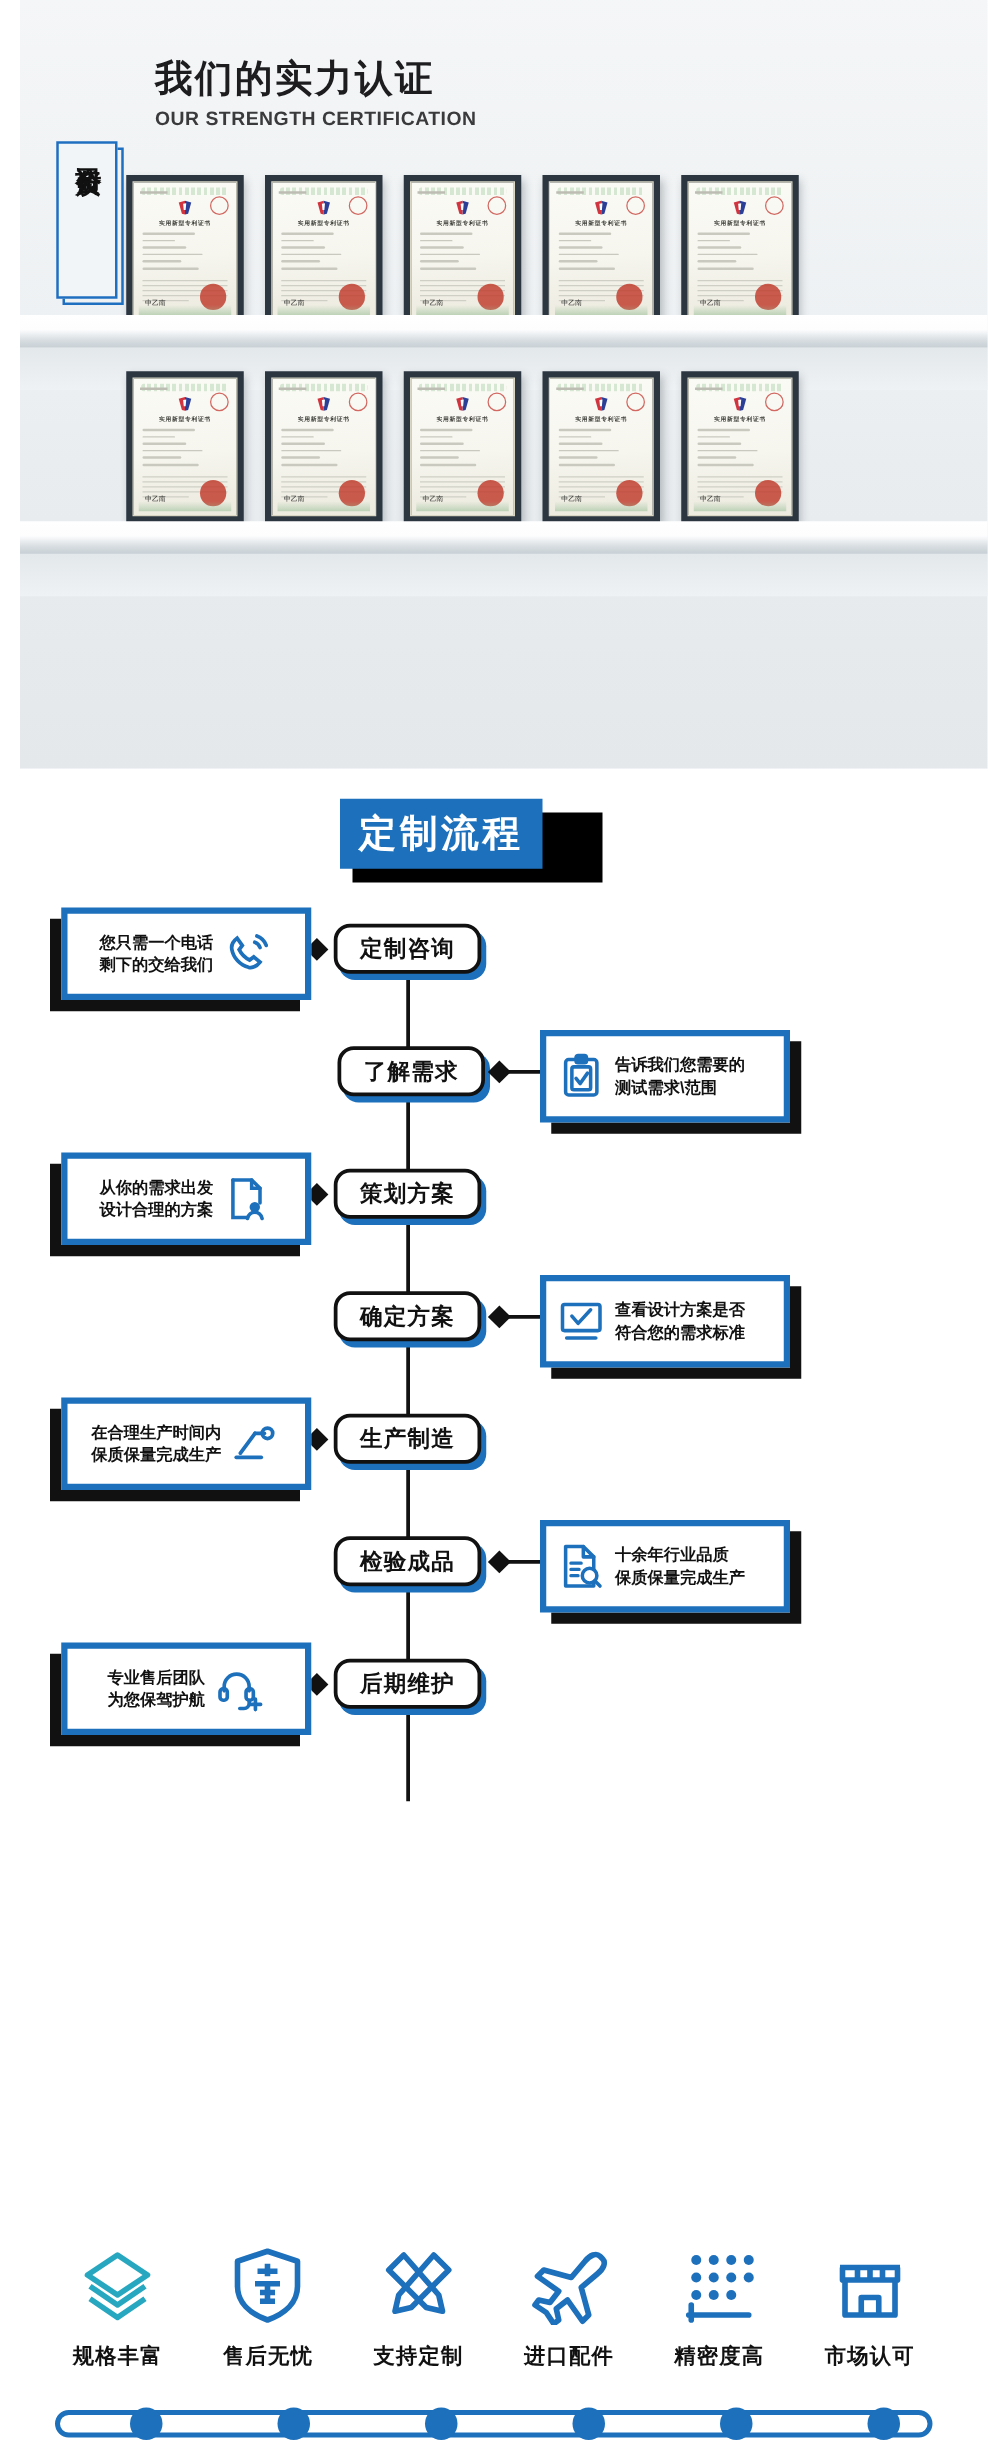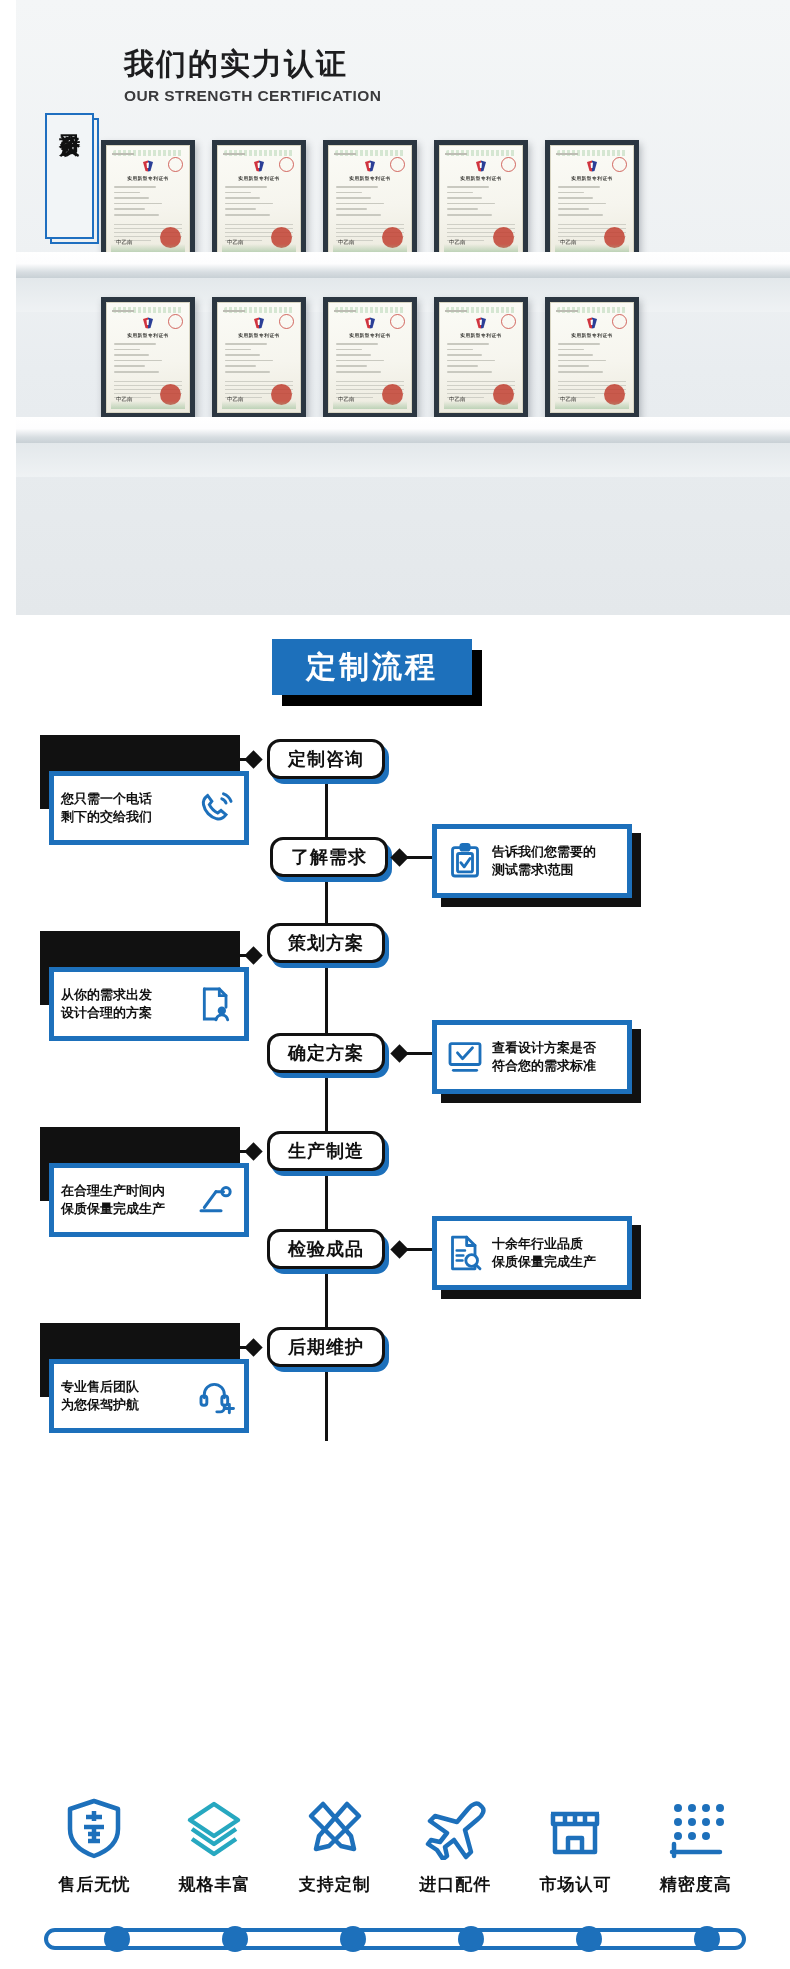--- a/index.html
+++ b/index.html
@@ -99,21 +99,21 @@
     position:absolute;left:9px;bottom:9px;font-size:5.5px;color:#2b2b28;
     font-family:"Liberation Serif",serif;
   }
 
   
   .proc-section{position:absolute;left:0;top:615px;width:790px;height:1042px;background:#ffffff;}
 
   .proc-title-wrap{position:absolute;left:272px;top:24px;}
   .proc-title-shadow{position:absolute;left:10px;top:11px;width:200px;height:56px;background:#000;}
   .proc-title{
-    position:relative;width:200px;height:56px;background:#1d70bb;
+    position:relative;width:162px;height:56px;background:#1d70bb;
     display:flex;align-items:center;justify-content:center;
   }
   .proc-title span{
     color:#fff;font-size:30px;font-weight:bold;letter-spacing:3px;
   }
 
   .spine{position:absolute;left:325px;top:131px;width:3px;height:695px;background:#111;}
 
   
   .step{
@@ -133,21 +133,21 @@
   
   .card{position:absolute;width:200px;height:74px;}
   .card .blk{position:absolute;left:-9px;top:9px;width:200px;height:74px;background:#111;}
   .card .body{
     position:absolute;left:0;top:0;width:200px;height:74px;box-sizing:border-box;
     border:5px solid #1d70bb;background:#fff;
     display:flex;align-items:center;gap:6px;padding:0 7px;
   }
   .card .txt{font-size:13px;line-height:1.42;color:#111;font-weight:bold;white-space:pre-line;}
   .card .ico{flex:0 0 auto;width:42px;height:42px;display:flex;align-items:center;justify-content:center;}
-  .card.left .body{justify-content:space-between;margin-top:45px;}
+  .card.left .body{justify-content:center;}
   .card.right .body{justify-content:flex-start;}
 
   
   .conn{position:absolute;height:3px;background:#111;}
   .diamond{
     position:absolute;width:13px;height:13px;background:#111;transform:rotate(45deg);
   }
 
   
   .foot-section{position:absolute;left:0;top:1657px;width:790px;height:312px;background:#fff;}
@@ -563,21 +563,21 @@
                   <rect x="19" y="4" width="10" height="7" rx="2" fill="#1d70bb"></rect>
                   <rect x="15" y="15" width="18" height="22" rx="2"></rect>
                   <path d="M19 26l4 5 7-10" stroke-linecap="round"></path>
                 </g>
               </svg>
             </div>
             <div class="txt">告诉我们您需要的
 测试需求\范围</div>
           </div>
         </div>
-        <div class="step" style="left:267px;top:308px">
+        <div class="step" style="left:267px;top:320px">
           <div class="pill-shadow"></div>
           <div class="pill">
             <b>策划方案</b>
           </div>
         </div>
         <div class="conn" style="left:222px;top:339px;width:33px;"></div>
         <div class="diamond" style="left:247px;top:334px;"></div>
         <div class="card left" style="left:49px;top:307px;">
           <div class="blk"></div>
           <div class="body">
@@ -698,39 +698,39 @@
           </div>
         </div>
       </div>
   </section>
 
   <section class="foot-section">
     <div class="feat-row" id="featrow">
         <div class="feat">
           <div class="fico">
             <svg viewBox="0 0 64 64" width="64" height="64">
-              <g fill="none" stroke="#1d70bb" stroke-width="4.5" stroke-linejoin="round">
-                <path d="M32 5L56 13v20c0 13-10 22-24 27C18 55 8 46 8 33V13z"></path>
-                <path d="M24 21h16M32 15v10M22 31h20M26 38h12M26 45h12M32 31v16"></path>
-              </g>
-            </svg>
-          </div>
-          <div class="flabel">售后无忧</div>
-        </div>
-        <div class="feat">
-          <div class="fico">
-            <svg viewBox="0 0 64 64" width="64" height="64">
               <g fill="none" stroke="#27a8c0" stroke-width="4.5" stroke-linejoin="round">
                 <path d="M32 8L56 24 32 40 8 24z"></path>
                 <path d="M10 33l22 15 22-15"></path>
                 <path d="M10 43l22 15 22-15"></path>
               </g>
             </svg>
           </div>
           <div class="flabel">规格丰富</div>
+        </div>
+        <div class="feat">
+          <div class="fico">
+            <svg viewBox="0 0 64 64" width="64" height="64">
+              <g fill="none" stroke="#1d70bb" stroke-width="4.5" stroke-linejoin="round">
+                <path d="M32 5L56 13v20c0 13-10 22-24 27C18 55 8 46 8 33V13z"></path>
+                <path d="M24 21h16M32 15v10M22 31h20M26 38h12M26 45h12M32 31v16"></path>
+              </g>
+            </svg>
+          </div>
+          <div class="flabel">售后无忧</div>
         </div>
         <div class="feat">
           <div class="fico">
             <svg viewBox="0 0 64 64" width="64" height="64">
               <g fill="none" stroke="#1d70bb" stroke-width="4.5" stroke-linejoin="round" stroke-linecap="round">
                 <path d="M44 8l12 12-30 30-13 3 3-13z"></path>
                 <path d="M20 8L8 20l30 30 13 3-3-13z"></path>
               </g>
             </svg>
           </div>
@@ -738,34 +738,20 @@
         </div>
         <div class="feat">
           <div class="fico">
             <svg viewBox="0 0 64 64" width="64" height="64">
               <g fill="none" stroke="#1d70bb" stroke-width="4.5" stroke-linejoin="round" stroke-linecap="round">
                 <path d="M57 9c-3-3-8-1-12 4L34 26 12 20l-5 5 17 12-7 9-9-2-3 4 9 6 6 9 4-3-2-9 9-7 12 17 5-5-6-22 13-11c5-4 7-9 4-12z"></path>
               </g>
             </svg>
           </div>
           <div class="flabel">进口配件</div>
-        </div>
-        <div class="feat">
-          <div class="fico">
-            <svg viewBox="0 0 64 64" width="64" height="64">
-              <g fill="none" stroke="#1d70bb" stroke-width="4.5" stroke-linejoin="round">
-                <path d="M8 18h48"></path>
-                <path d="M10 18v10h44V18"></path>
-                <path d="M22 18v10M32 18v10M42 18v10"></path>
-                <path d="M12 28v28h40V28"></path>
-                <path d="M25 56V42h14v14"></path>
-              </g>
-            </svg>
-          </div>
-          <div class="flabel">市场认可</div>
         </div>
         <div class="feat">
           <div class="fico">
             <svg viewBox="0 0 64 64" width="64" height="64">
               <g fill="#1d70bb">
                 <circle cx="14" cy="12" r="4"></circle>
                 <circle cx="28" cy="12" r="4"></circle>
                 <circle cx="42" cy="12" r="4"></circle>
                 <circle cx="56" cy="12" r="4"></circle>
                 <circle cx="14" cy="26" r="4"></circle>
@@ -776,20 +762,34 @@
                 <circle cx="28" cy="40" r="4"></circle>
                 <circle cx="42" cy="40" r="4"></circle>
               </g>
               <g fill="none" stroke="#1d70bb" stroke-width="4.5" stroke-linecap="round">
                 <path d="M8 56h48M10 48v12"></path>
               </g>
             </svg>
           </div>
           <div class="flabel">精密度高</div>
         </div>
+        <div class="feat">
+          <div class="fico">
+            <svg viewBox="0 0 64 64" width="64" height="64">
+              <g fill="none" stroke="#1d70bb" stroke-width="4.5" stroke-linejoin="round">
+                <path d="M8 18h48"></path>
+                <path d="M10 18v10h44V18"></path>
+                <path d="M22 18v10M32 18v10M42 18v10"></path>
+                <path d="M12 28v28h40V28"></path>
+                <path d="M25 56V42h14v14"></path>
+              </g>
+            </svg>
+          </div>
+          <div class="flabel">市场认可</div>
+        </div>
       </div>
     <div class="trackwrap">
       <div class="track"></div>
       <div id="dots">
           <div class="dot" style="left:60px"></div>
           <div class="dot" style="left:178px"></div>
           <div class="dot" style="left:296px"></div>
           <div class="dot" style="left:414px"></div>
           <div class="dot" style="left:532px"></div>
           <div class="dot" style="left:650px"></div>

